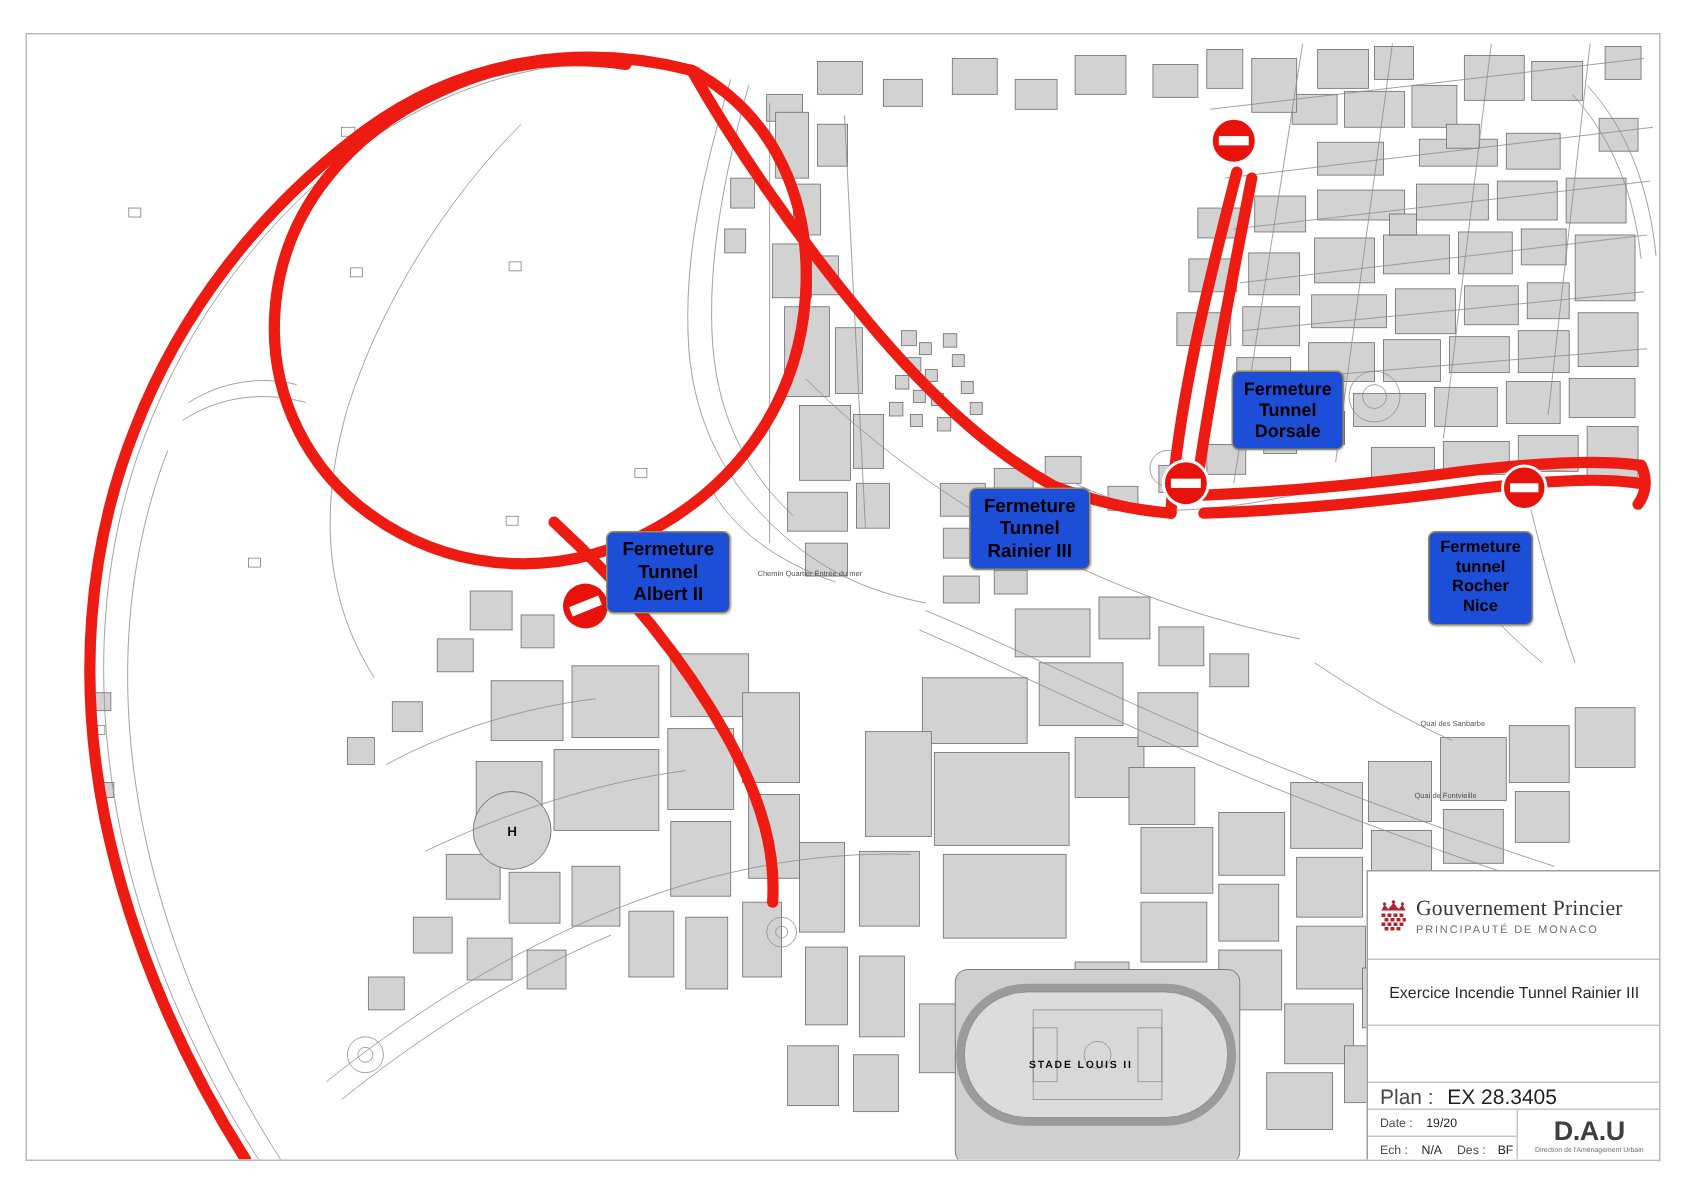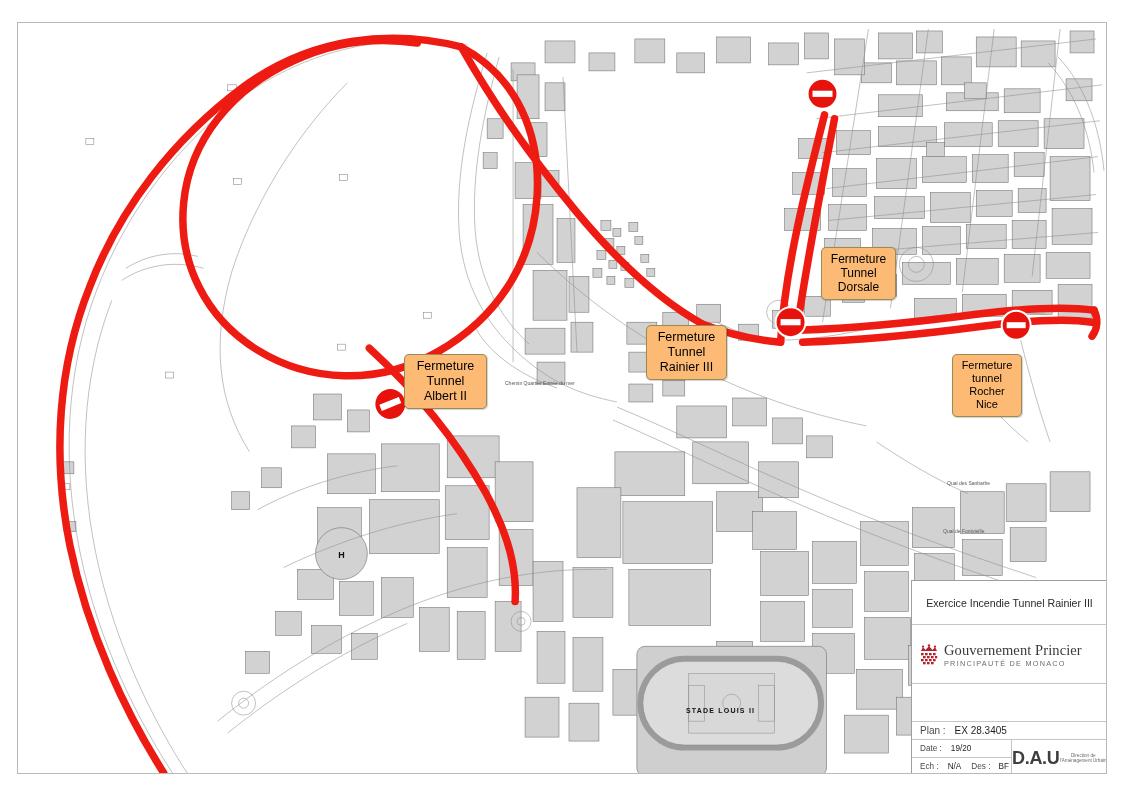--- a/index.html
+++ b/index.html
@@ -27,25 +27,25 @@
   }
   
   #map-svg, #route-svg, #overlay-svg {
     position: absolute; left: 0; top: 0;
     width: 100%; height: 100%;
     display: block;
   }
   
   .marker-label {
     position: absolute;
-    background: #fdba74;
+    background: #1d4ed8;
     border: 1.1px solid #9a8b55;
     border-radius: 5px;
     color: #000;
-    font-weight: normal;
+    font-weight: bold;
     text-align: center;
     line-height: 1.18;
     padding: 4px 7px 5px 7px;
     box-shadow: 0.5px 0.5px 1px rgba(0,0,0,0.18);
     white-space: pre-line;
     z-index: 40;
   }
   .ml-albert   { left: 386px; top: 331px;  font-size: 12.5px; width: 83px; }
   .ml-rainier  { left: 628px; top: 302px;  font-size: 12.5px; width: 81px; }
   .ml-dorsale  { left: 803px; top: 224px;  font-size: 12px;   width: 75px; }
@@ -80,38 +80,38 @@
   }
   #cart-title {
     height: 44px;
     display: flex; align-items: center; justify-content: center;
     font-size: 10.6px; color: #2a2a2a; text-align: center;
     padding: 0 5px;
   }
   #cart-blank { height: 38px; }
   #cart-plan {
     height: 18px; display: flex; align-items: center;
-    font-size: 10px; color: #3a3a3a;
+    font-size: 14px; color: #3a3a3a;
   }
   #cart-bottom { display: flex; height: 35px; }
   #cart-bottom-left {
     width: 100px; border-right: 1px solid #c5c5c5;
     display: flex; flex-direction: column;
   }
   .cb-row {
     flex: 1; display: flex; align-items: center;
     font-size: 8.2px; color: #3a3a3a;
   }
   .cb-row.sep { border-bottom: 1px solid #c5c5c5; }
   .lbl { padding-left: 8px; color: #4a4a4a; }
   .val { padding-left: 9px; color: #1f1f1f; }
   .lbl2 { padding-left: 10px; color: #4a4a4a; }
   .val2 { padding-left: 8px; color: #1f1f1f; }
   #cart-dau {
-    flex: 1; display: flex; 
+    flex: 1; display: flex; flex-direction: column;
     align-items: center; justify-content: center;
   }
   .dau-main {
     font-family: "Liberation Sans", sans-serif;
     font-weight: bold; font-size: 18px; color: #3f3f3f;
     letter-spacing: -0.3px; line-height: 1;
   }
   .dau-sub {
     font-size: 4.6px; color: #6a6a6a; text-align: center;
     line-height: 1.25; margin-top: 1.5px;
@@ -495,22 +495,20 @@
     <div class="marker-label ml-dorsale">Fermeture
 Tunnel
 Dorsale</div>
     <div class="marker-label ml-rocher">Fermeture
 tunnel
 Rocher
 Nice</div>
 
     <div id="cartouche">
 
-      <div class="cart-row" id="cart-title">Exercice Incendie Tunnel Rainier III</div>
-
       <div class="cart-row" id="cart-logo">
         <svg class="crest" viewBox="0 0 20 24">
           <path d="M2 7 L4 3 L6.5 6 L10 2 L13.5 6 L16 3 L18 7 Z" fill="#b5202a"></path>
           <circle cx="4" cy="2.6" r="1.1" fill="#b5202a"></circle>
           <circle cx="10" cy="1.4" r="1.2" fill="#b5202a"></circle>
           <circle cx="16" cy="2.6" r="1.1" fill="#b5202a"></circle>
           <g fill="#b5202a">
             <rect x="2" y="9" width="2.6" height="2.3"></rect>
             <rect x="6" y="9" width="2.6" height="2.3"></rect>
             <rect x="10" y="9" width="2.6" height="2.3"></rect>
@@ -527,20 +525,22 @@
             <rect x="8" y="18" width="2.6" height="2.3"></rect>
             <rect x="12" y="18" width="2.6" height="2.3"></rect>
           </g>
         </svg>
         <div class="gov-text">
           <div class="gov-name">Gouvernement Princier</div>
           <div class="gov-sub">PRINCIPAUTÉ DE MONACO</div>
         </div>
       </div>
 
+      <div class="cart-row" id="cart-title">Exercice Incendie Tunnel Rainier III</div>
+
       <div class="cart-row" id="cart-blank"></div>
 
       <div class="cart-row" id="cart-plan">
         <span class="lbl">Plan :</span>
         <span class="val">EX 28.3405</span>
       </div>
 
       <div id="cart-bottom">
         <div id="cart-bottom-left">
           <div class="cb-row sep">

